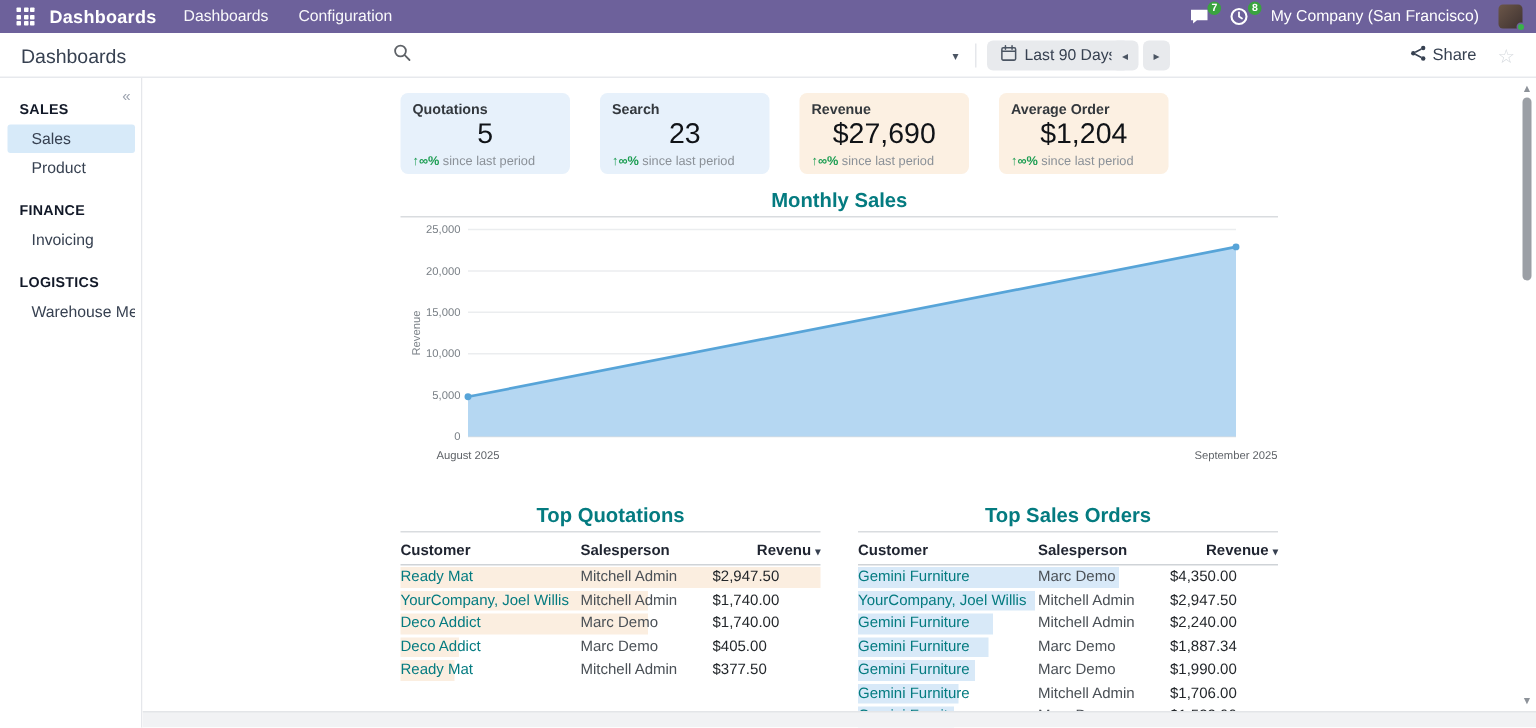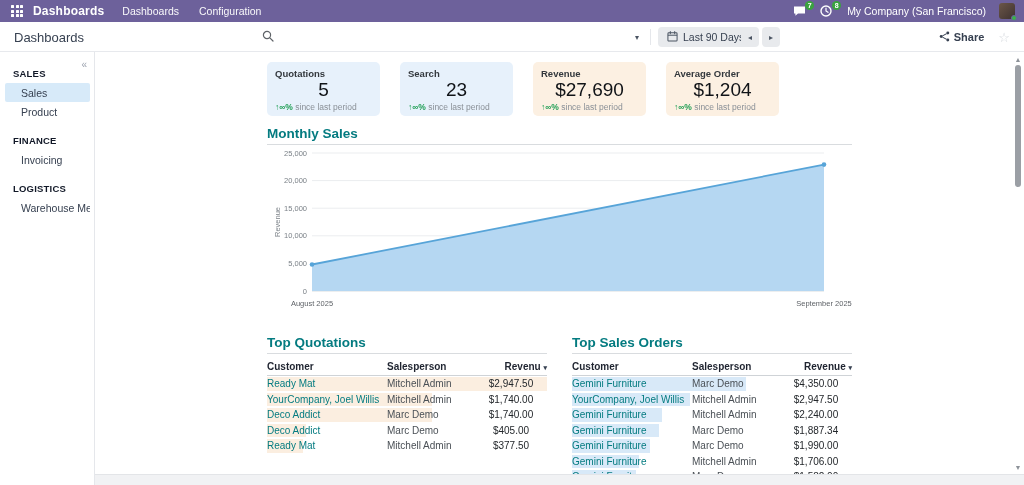--- a/index.html
+++ b/index.html
@@ -27,21 +27,21 @@
   .breadcrumb { position:absolute; left:14px; top:0; height:30px; display:flex; align-items:center; font-size:13px; color:#374151; cursor:pointer; }
   .searchbox { position:absolute; left:258px; top:3px; width:388px; height:24px; display:flex; align-items:center; gap:7px; padding:0 4px; }
   .searchbox input { border:none; outline:none; flex:1; font-size:11px; color:#374151; font-family:Liberation Mono, monospace; background:transparent;margin-top:48px; }
   .searchbox input::placeholder { color:#9aa0a6; }
   .search-caret { color:#4b5563; font-size:8px; cursor:pointer; padding:2px 3px; }
   .cp-divider { position:absolute; left:650px; top:7px; width:1px; height:16px; background:#e5e7eb; }
   .date-btn { position:absolute; left:658px; top:5px; height:20px; background:#e8eaed; border:none; border-radius:4px; display:flex; align-items:center; gap:5px; padding:0 9px; font-size:10.5px; color:#374151; cursor:pointer; font-family:"Liberation Sans",sans-serif; }
   .pager { position:absolute; left:741px; top:5px; display:flex; gap:3px; }
   .pager button { width:18px; height:20px; background:#e8eaed; border:none; border-radius:4px; color:#4b5563; font-size:8px; cursor:pointer; display:flex; align-items:center; justify-content:center; }
   .cp-right { position:absolute; right:14px; top:0; height:30px; display:flex; align-items:center; gap:14px; }
-  .share-btn { display:flex; align-items:center; gap:4px; font-size:11px; font-weight:bold; color:#374151; cursor:pointer; background:none; border:none; font-family:"Liberation Sans",sans-serif; }
+  .share-btn { display:flex; align-items:center; gap:4px; font-size:11px; font-weight:normal; color:#374151; cursor:pointer; background:none; border:none; font-family:"Liberation Sans",sans-serif; }
   .fav-star { color:#d4d8dd; font-size:13px; cursor:pointer; line-height:1; }
 
   
   .page { position:absolute; top:52px; left:0; right:0; bottom:0; display:flex; }
   .sidebar { width:95px; min-width:95px; border-right:1px solid #e5e7eb; background:#fff; position:relative; padding-top:6px; }
   .collapse-toggle { position:absolute; top:8px; right:7px; color:#9ca3af; font-size:10px; cursor:pointer; line-height:1; }
   .sb-section-title { font-size:9.5px; font-weight:bold; color:#111827; margin:14px 0 4px 13px; letter-spacing:.2px; }
   .sb-section:first-of-type .sb-section-title { margin-top:10px; }
   .sb-item { font-size:10.5px; color:#374151; padding:3.5px 4px 3.5px 16px; margin:0 4px 0 5px; border-radius:2px; cursor:pointer; white-space:nowrap; overflow:hidden; }
   .sb-item.active { background:#d7eaf9; }
@@ -53,36 +53,36 @@
   .kpi-row { display:flex; gap:20px; }
   .kpi { width:113px; height:54px; border-radius:5px; padding:6px 8px 4px; }
   .kpi.blue { background:#e7f1fb; }
   .kpi.orange { background:#fcf0e2; }
   .kpi-label { font-size:9.5px; font-weight:bold; color:#33383d; }
   .kpi-value { font-size:19px; color:#101317; text-align:center; line-height:1.15; }
   .kpi-sub { font-size:8.5px; color:#8a9097; margin-top:1px; }
   .kpi-trend { color:#1f9e54; font-weight:bold; }
 
   
-  .sec-title { font-size:13.5px; font-weight:bold; color:#047b80; padding-bottom:3px; border-bottom:1px solid #d9dcdf; }
+  .sec-title { font-size:13.5px; font-weight:bold; color:#047b80; padding-bottom:3px; border-bottom:1px solid #d9dcdf;text-align:center; }
   .chart-section { margin-top:10px; }
 
   
   .tables-row { display:flex; gap:25px; margin-top:14px; }
   .dash-table { width:280px; }
   .tbl-head, .tbl-row { display:grid; grid-template-columns:1fr 88px 72px; align-items:center; }
   .tbl-head { font-size:10px; font-weight:bold; color:#1f2430; padding:4px 0 3px; border-bottom:1px solid #cfd3d7; margin-top:3px; }
   .tbl-head .col-rev { text-align:right; cursor:pointer; }
   .sort-caret { font-size:7px; color:#374151; }
   .tbl-row { position:relative; font-size:10px; padding:2.5px 0; height:15.5px; cursor:pointer; }
   .row-bar { position:absolute; left:0; top:1px; bottom:1px; z-index:0; }
   .cell { position:relative; z-index:1; white-space:nowrap; overflow:hidden; }
   .cell.customer { color:#047b80; }
   .cell.salesperson { color:#4a5056; }
-  .cell.revenue { color:#23272b; text-align:center; }
+  .cell.revenue { color:#23272b; text-align:left; }
 
   
   .vscroll { position:absolute; top:2px; right:0; bottom:13px; width:12px; z-index:4; }
   .vscroll .arrow { position:absolute; left:0; width:12px; text-align:center; color:#8d9299; font-size:7px; line-height:8px; cursor:pointer; }
   .vscroll .arrow.up { top:2px; }
   .vscroll .arrow.down { bottom:0; }
   .vscroll .thumb { position:absolute; top:11px; left:3px; width:6px; height:122px; background:#9b9fa5; border-radius:3px; cursor:grab; }
   .bottom-strip { position:absolute; left:0; right:0; bottom:0; height:11px; background:#f1f2f4; border-top:1px solid #e3e5e8; z-index:3; }
 
   svg text { font-family:"Liberation Sans",sans-serif; }

